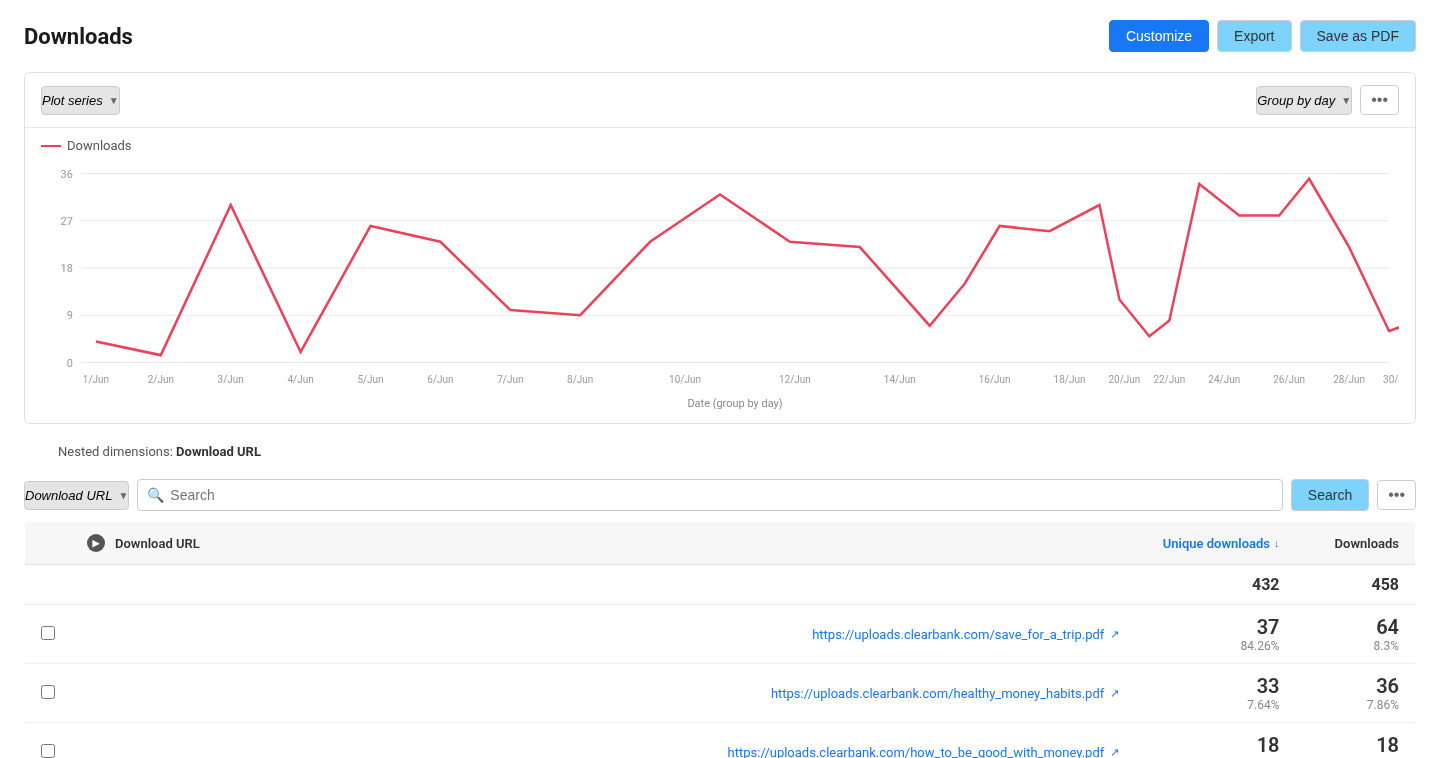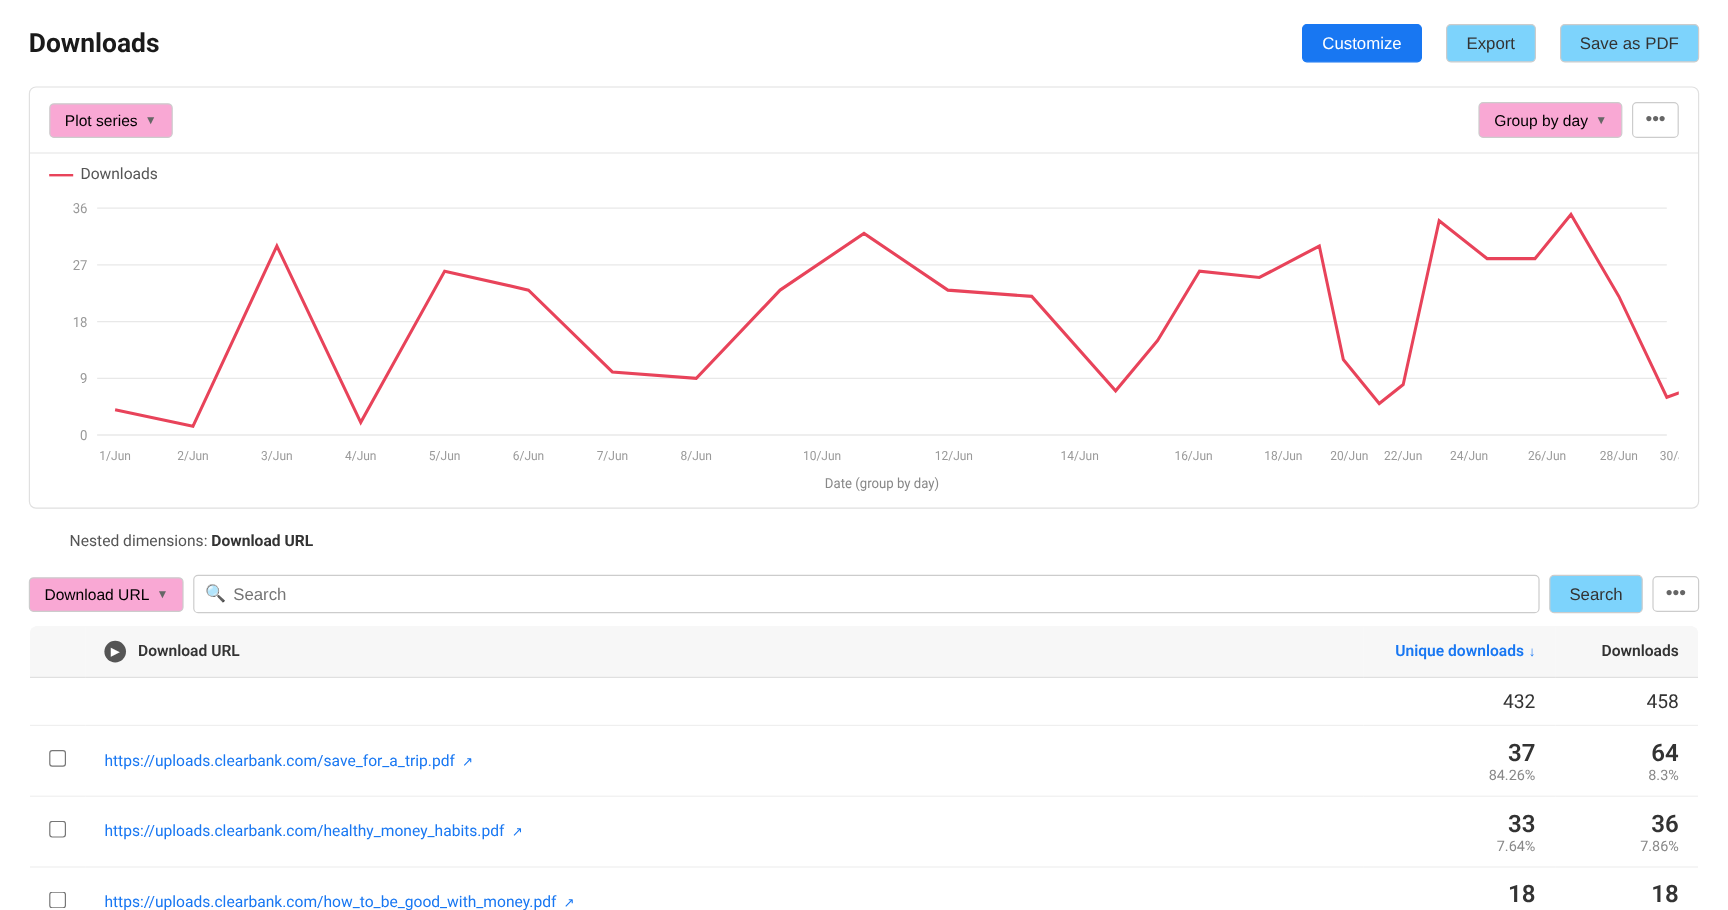--- a/index.html
+++ b/index.html
@@ -3,31 +3,31 @@
   <meta charset="utf-8">
   <style>
     * { box-sizing: border-box; margin: 0; padding: 0; }
     body { font-family: -apple-system, BlinkMacSystemFont, 'Segoe UI', Roboto, sans-serif; background: #fff; color: #333; font-size: 14px; }
 
     .page { padding: 20px 24px; }
 
     
     .header { display: flex; align-items: center; justify-content: space-between; margin-bottom: 20px; }
     .page-title { font-size: 22px; font-weight: 700; color: #1a1a1a; }
-    .header-actions { display: flex; gap: 20px; }
+    .header-actions { display: flex; gap: 8px; }
     .btn { padding: 7px 16px; border-radius: 4px; font-size: 14px; cursor: pointer; font-weight: 500; border: 1px solid #ccc; background: #7dd3fc; color: #333; }
     .btn-primary { background: #1877f2; color: #fff; border-color: #1877f2; }
 
     
     .chart-section { border: 1px solid #e0e0e0; border-radius: 6px; padding: 0; margin-bottom: 20px; }
     .chart-toolbar { display: flex; align-items: center; justify-content: space-between; padding: 12px 16px; border-bottom: 1px solid #e8e8e8; }
     .chart-toolbar-left { display: flex; gap: 8px; }
-    .chart-toolbar-right { display: flex; gap: 8px; }
-
-    .select-btn { display: flex; align-items: center; gap: 6px; padding: 6px 12px; border: 1px solid #ccc; border-radius: 4px; background: #f9a8d4; cursor: pointer; font-size: 13px; }
+    .chart-toolbar-right { display: flex; gap: 8px; align-items: center; }
+
+    .select-btn { display: flex; align-items: center; gap: 6px; padding: 6px 0; border: 1px solid #ccc; border-radius: 4px; background: #e5e5e5; cursor: pointer; font-size: 13px; font-style: italic; }
     .select-btn .arrow { font-size: 10px; color: #666; }
 
     .icon-btn { padding: 6px 10px; border: 1px solid #ccc; border-radius: 4px; background: #fff; cursor: pointer; color: #666; font-size: 16px; line-height: 1; }
 
     
     .chart-legend { display: flex; align-items: center; gap: 6px; padding: 10px 16px; }
     .legend-line { width: 20px; height: 2px; background: #e8435a; display: inline-block; }
     .legend-label { font-size: 13px; color: #555; }
 
     
@@ -53,27 +53,27 @@
     .data-table td.numeric { text-align: right; vertical-align: top; }
 
     .col-check { width: 36px; }
     .col-url { }
     .col-unique { width: 160px; text-align: right; }
     .col-downloads { width: 120px; text-align: right; }
 
     .sort-link { color: #1877f2; text-decoration: none; cursor: pointer; display: flex; align-items: center; gap: 4px; justify-content: flex-end; }
     .sort-arrow { font-size: 11px; }
 
-    .url-link { color: #1877f2; text-decoration: none; display: flex; align-items: center; gap: 6px; }
+    .url-link { color: #1877f2; text-decoration: none; display: flex; align-items: center; gap: 6px; justify-content: flex-end; }
     .ext-icon { font-size: 11px; color: #1877f2; }
 
     .num-main { font-weight: 600; font-size: 20px; }
     .num-pct { font-size: 12px; color: #888; }
 
-    .total-row td { font-weight: 400; font-size: 16px; }
+    .total-row td { font-weight: 700; font-size: 16px; }
 
     .play-icon { display: inline-flex; align-items: center; justify-content: center; width: 18px; height: 18px; background: #555; border-radius: 50%; color: #fff; font-size: 9px; margin-right: 4px; }
 
     .th-with-icon { display: flex; align-items: center; gap: 6px; }
 
     input[type="checkbox"] { width: 14px; height: 14px; cursor: pointer; }
   </style>
 </head>
 <body>
 

